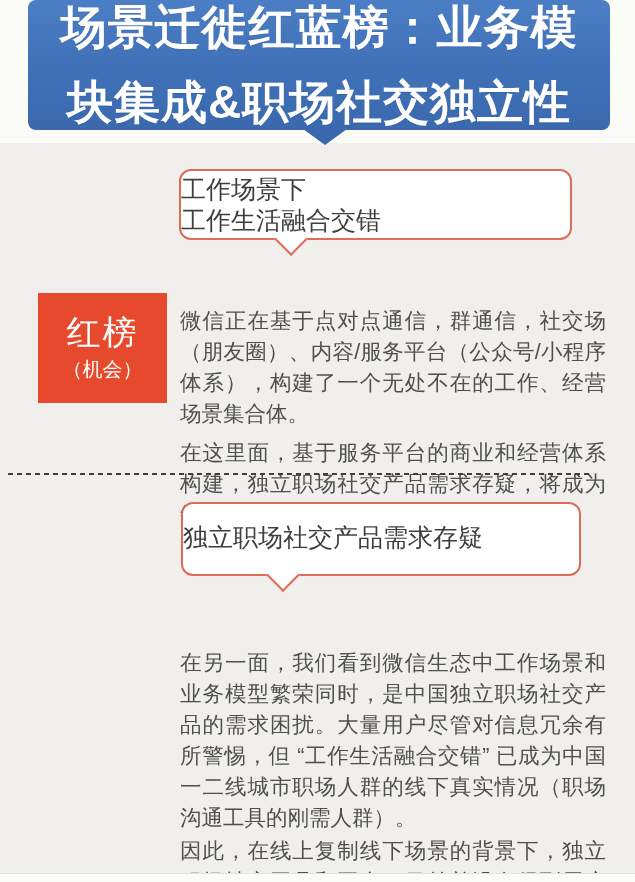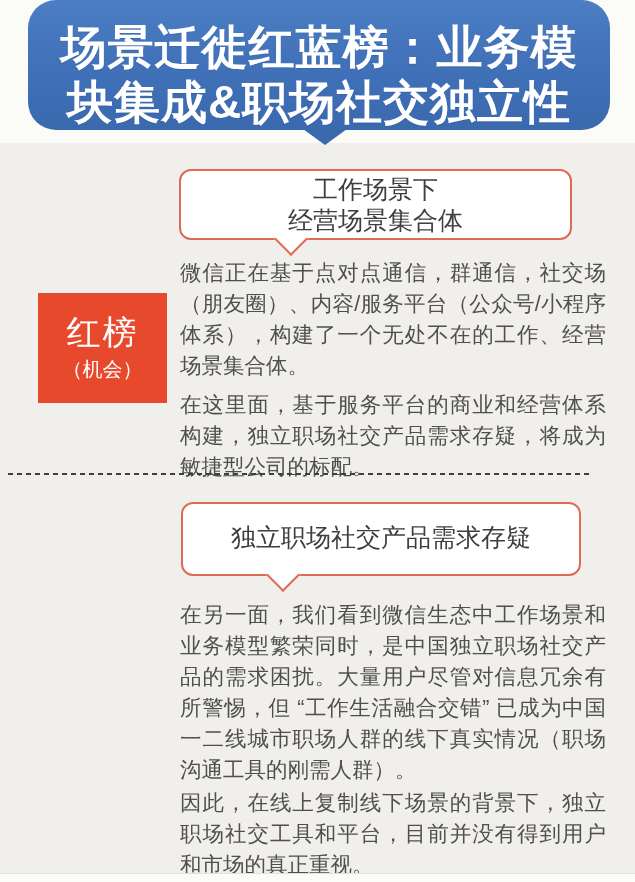--- a/index.html
+++ b/index.html
@@ -14,39 +14,39 @@
   }
   .bottom-band{
     position:absolute;left:0;top:873px;width:635px;height:9px;
     background:var(--page-bg,#fbfbf8);
     border-top:1px solid #e2e1de;
   }
   
   .header{
     position:absolute;left:28px;top:0;width:582px;height:130px;
     background:linear-gradient(180deg,var(--header-blue-top,#4b7ec4) 0%,#4070b7 55%,var(--header-blue-bottom,#3a69ae) 100%);
-    border-radius:28px;z-index:3;
-    display:flex;flex-direction:column;justify-content:flex-end;align-items:center;
+    border-radius:8px;z-index:3;
+    display:flex;flex-direction:column;justify-content:space-between;align-items:center;
   }
   .header-line{
     color:#ffffff;font-size:46px;font-weight:800;line-height:55px;
     letter-spacing:1px;white-space:nowrap;
     text-shadow:0 1px 1px rgba(0,0,0,0.08);
   }
   .header-pointer{
     position:absolute;left:275px;bottom:-15px;width:0;height:0;
     border-left:22px solid transparent;border-right:22px solid transparent;
     border-top:16px solid var(--header-blue-bottom,#3a69ae);
   }
   
   .callout{
     position:absolute;background:#ffffff;
     border:2px solid var(--callout-border,#dd6b56);
     border-radius:12px;z-index:2;
-    display:flex;flex-direction:column;justify-content:center;align-items:center;
+    display:flex;flex-direction:column;justify-content:center;align-items:flex-start;
   }
   .callout-1{left:179px;top:169px;width:389px;height:67px;}
   .callout-2{left:181px;top:502px;width:396px;height:70px;font-family:Liberation Mono, monospace;}
   .callout-text{
     color:var(--callout-text,#3e3e3e);font-size:25px;line-height:31px;
     text-align:center;z-index:2;white-space:nowrap;
   }
   .notch{
     position:absolute;width:22px;height:22px;background:#ffffff;
     border-right:2px solid var(--callout-border,#dd6b56);
@@ -62,21 +62,21 @@
     color:#ffffff;z-index:2;
   }
   .label-red{top:293px;height:110px;background:var(--red-label-bg,#e7492d);}
   .label-blue{top:653px;height:115px;background:var(--blue-label-bg,#5a91ca);}
   .label-title{font-size:34px;line-height:40px;font-weight:500;letter-spacing:2px;}
   .label-subtitle{font-size:20px;line-height:30px;margin-top:2px;}
   
   .para{
     position:absolute;left:180px;width:426px;
     color:var(--body-text,#4f4f4f);font-size:21.5px;line-height:31px;
-    text-align:justify;word-break:break-all;
+    text-align:justify;word-break:break-all;margin-top:48px;
   }
   .p1{top:258px;}
   .p2{top:390px;}
   .p3{top:600px;}
   .p4{top:788px;}
   
   .divider{
     position:absolute;left:8px;top:473px;width:584px;height:2px;
     background:repeating-linear-gradient(90deg,
       var(--divider-color,#3f3f3f) 0 5px,transparent 5px 9px);
@@ -91,21 +91,21 @@
 
   <div class="header">
     <div class="header-line">场景迁徙红蓝榜：业务模</div>
     <div class="header-line">块集成&amp;职场社交独立性</div>
     <div class="header-pointer"></div>
   </div>
 
   <div class="callout callout-1">
     <div class="notch"></div>
     <div class="callout-text">工作场景下</div>
-    <div class="callout-text">经营场景集合体</div>
+    <div class="callout-text">工作生活融合交错</div>
   </div>
 
   <div class="label-box label-red">
     <div class="label-title">红榜</div>
     <div class="label-subtitle">（机会）</div>
   </div>
 
   <div class="para p1">微信正在基于点对点通信，群通信，社交场（朋友圈）、内容/服务平台（公众号/小程序体系），构建了一个无处不在的工作、经营场景集合体。</div>
   <div class="para p2">在这里面，基于服务平台的商业和经营体系构建，独立职场社交产品需求存疑，将成为敏捷型公司的标配。</div>
 

